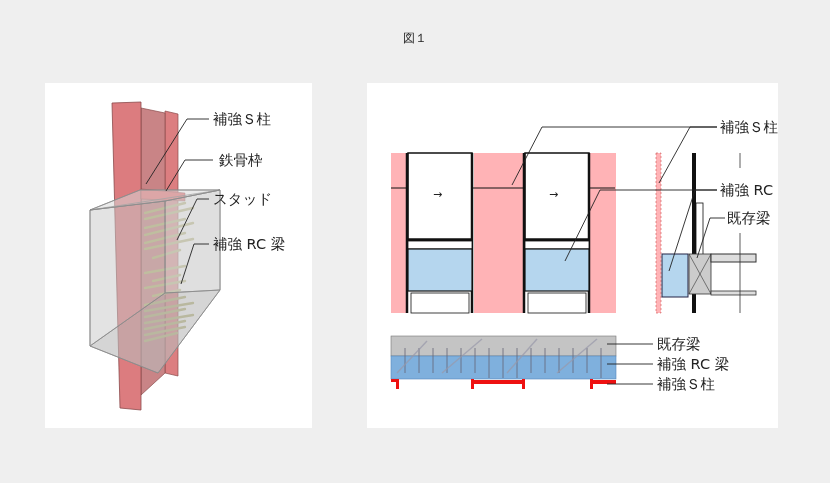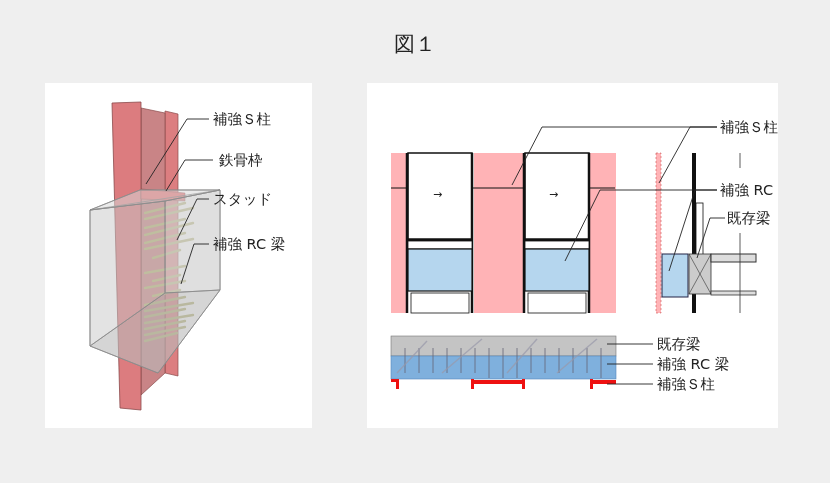--- a/index.html
+++ b/index.html
@@ -1,17 +1,17 @@
 <!DOCTYPE html>
 <html><head>
 <meta charset="utf-8">
 <style>
   html,body{margin:0;padding:0;}
   body{width:830px;height:483px;background:#efefef;position:relative;overflow:hidden;font-family:"DejaVu Sans","Liberation Sans",sans-serif;}
-  .title{position:absolute;left:0;width:830px;top:30px;text-align:center;font-size:21px;color:#222;}
+  .title{position:absolute;left:0;width:830px;top:30px;text-align:center;font-size:12px;color:#222;}
   .panel{position:absolute;background:#fff;}
   #left-panel{left:45px;top:83px;width:267px;height:345px;}
   #right-panel{left:367px;top:83px;width:411px;height:345px;}
   svg{position:absolute;left:0;top:0;}
   .lbl{font-size:14.5px;fill:#222;font-family:"DejaVu Sans","Liberation Sans",sans-serif;}
 </style>
 </head>
 <body>
 
 <div class="title">図１</div>

